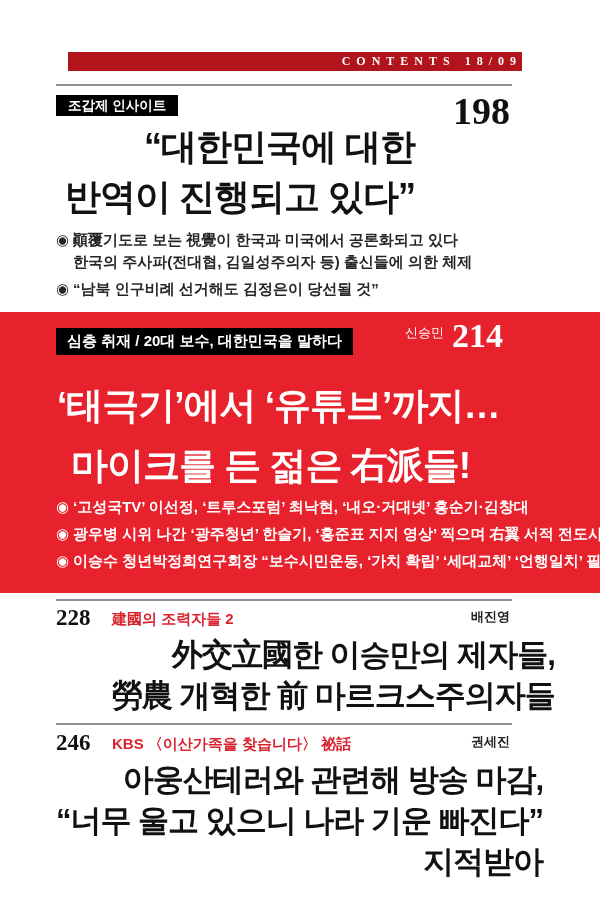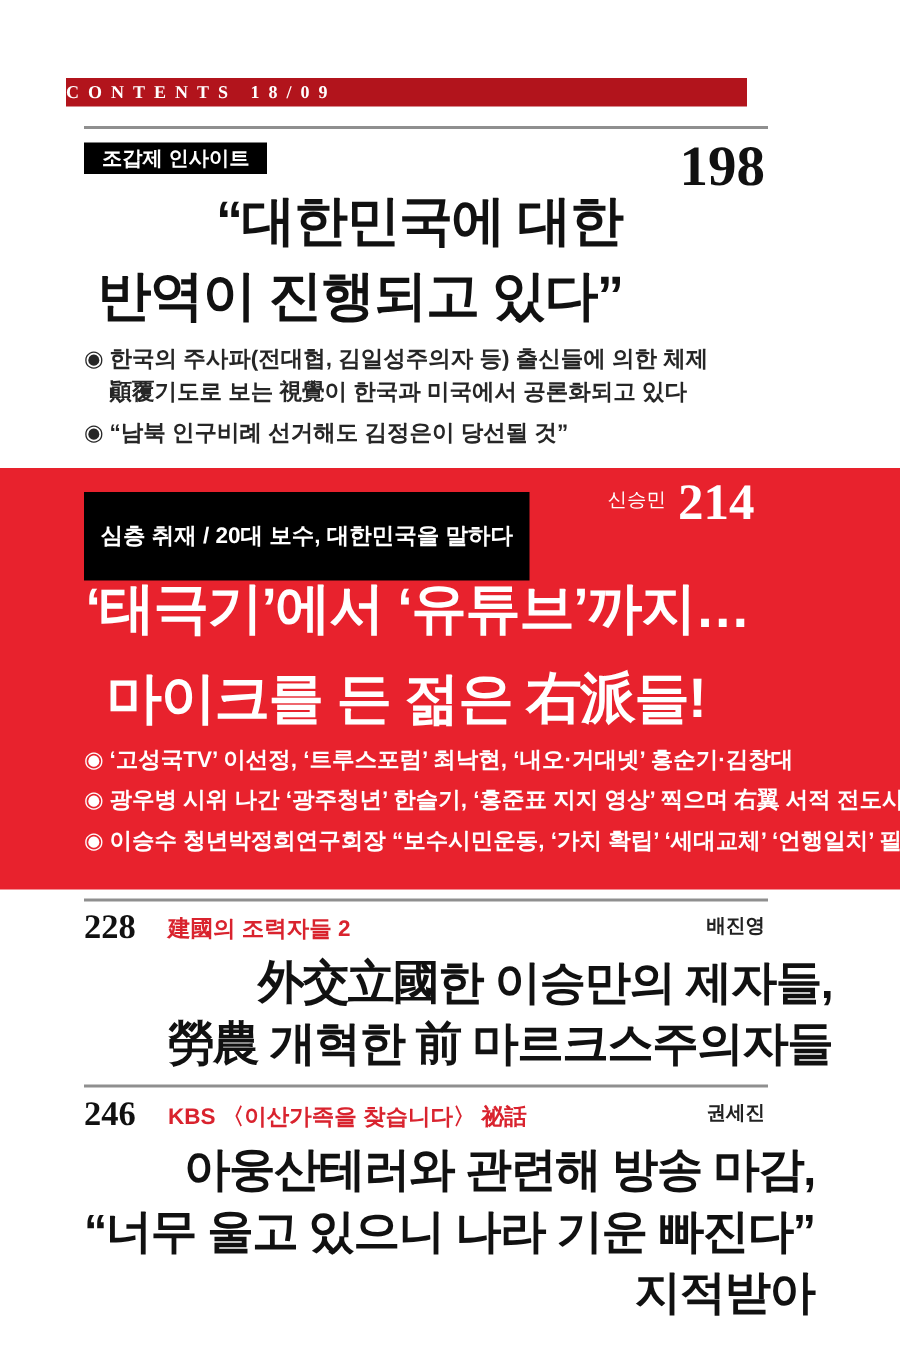--- a/index.html
+++ b/index.html
@@ -2,39 +2,39 @@
 <html style="--contents-bar-bg: #b2141c; --feature-bg: #e8222d; --category-red: #d9232e;"><head>
 <meta charset="utf-8">
 <style>
   html,body{margin:0;padding:0;background:#ffffff;}
   .page{
     position:relative;width:600px;height:913px;background:#ffffff;overflow:hidden;
     font-family:"Liberation Sans","DejaVu Sans",sans-serif;color:#1a1a1a;
   }
   
   .contents-bar{
-    position:absolute;left:44px;top:52px;width:454px;height:19px;
+    position:absolute;left:68px;top:52px;width:454px;height:19px;
     background:var(--contents-bar-bg,#b2141c);
-    display:flex;align-items:center;justify-content:flex-start;
+    display:flex;align-items:center;justify-content:flex-end;
   }
   .contents-bar span{
     color:#fff;font-family:"Liberation Serif","DejaVu Serif",serif;
     font-weight:700;font-size:12px;letter-spacing:6px;white-space:nowrap;
   }
   .rule{position:absolute;left:56px;width:456px;height:2px;background:#8f8f8f;}
   .rule-1{top:84px;}
   .rule-2{top:599px;}
   .rule-3{top:723px;}
 
   .tag-black{
     position:absolute;background:#000;color:#fff;display:flex;align-items:center;
     font-weight:700;white-space:nowrap;
   }
   .tag-insight{left:56px;top:95px;height:21px;padding:0 12px;font-size:13.5px;}
-  .tag-feature{left:56px;top:16px;height:27px;padding:16px 11px;font-size:15px;}
+  .tag-feature{left:56px;top:16px;height:27px;padding:0 11px;font-size:15px;}
 
   .pagenum{font-family:"Liberation Serif","DejaVu Serif",serif;font-weight:700;line-height:1;}
   .pagenum-198{position:absolute;top:92px;right:90px;font-size:38px;color:#111;}
   .pagenum-214{position:absolute;top:7px;left:452px;font-size:34px;color:#fff;}
   .pagenum-sm{position:absolute;left:56px;font-size:23px;color:#111;}
   .pagenum-228{top:606px;}
   .pagenum-246{top:731px;}
 
   .headline{font-weight:800;letter-spacing:-1px;text-align:right;}
   .hl-line{display:block;white-space:nowrap;}
@@ -97,22 +97,22 @@
 
   <div class="headline insight-title">
     <span class="hl-line l1">“대한민국에 대한</span>
     <span class="hl-line l2">반역이 진행되고 있다”</span>
   </div>
 
   <div class="bullets insight-bullets">
     <div class="bullet-row">
       <span class="bullet-mark">◉</span>
       <span class="bullet-text">
+        <span style="display:block;">顚覆기도로 보는 視覺이 한국과 미국에서 공론화되고 있다</span>
         <span style="display:block;">한국의 주사파(전대협, 김일성주의자 등) 출신들에 의한 체제</span>
-        <span style="display:block;">顚覆기도로 보는 視覺이 한국과 미국에서 공론화되고 있다</span>
       </span>
     </div>
     <div class="bullet-row">
       <span class="bullet-mark">◉</span>
       <span class="bullet-text">“남북 인구비례 선거해도 김정은이 당선될 것”</span>
     </div>
   </div>
 
   <div class="feature-block">
     <div class="tag-black tag-feature">

